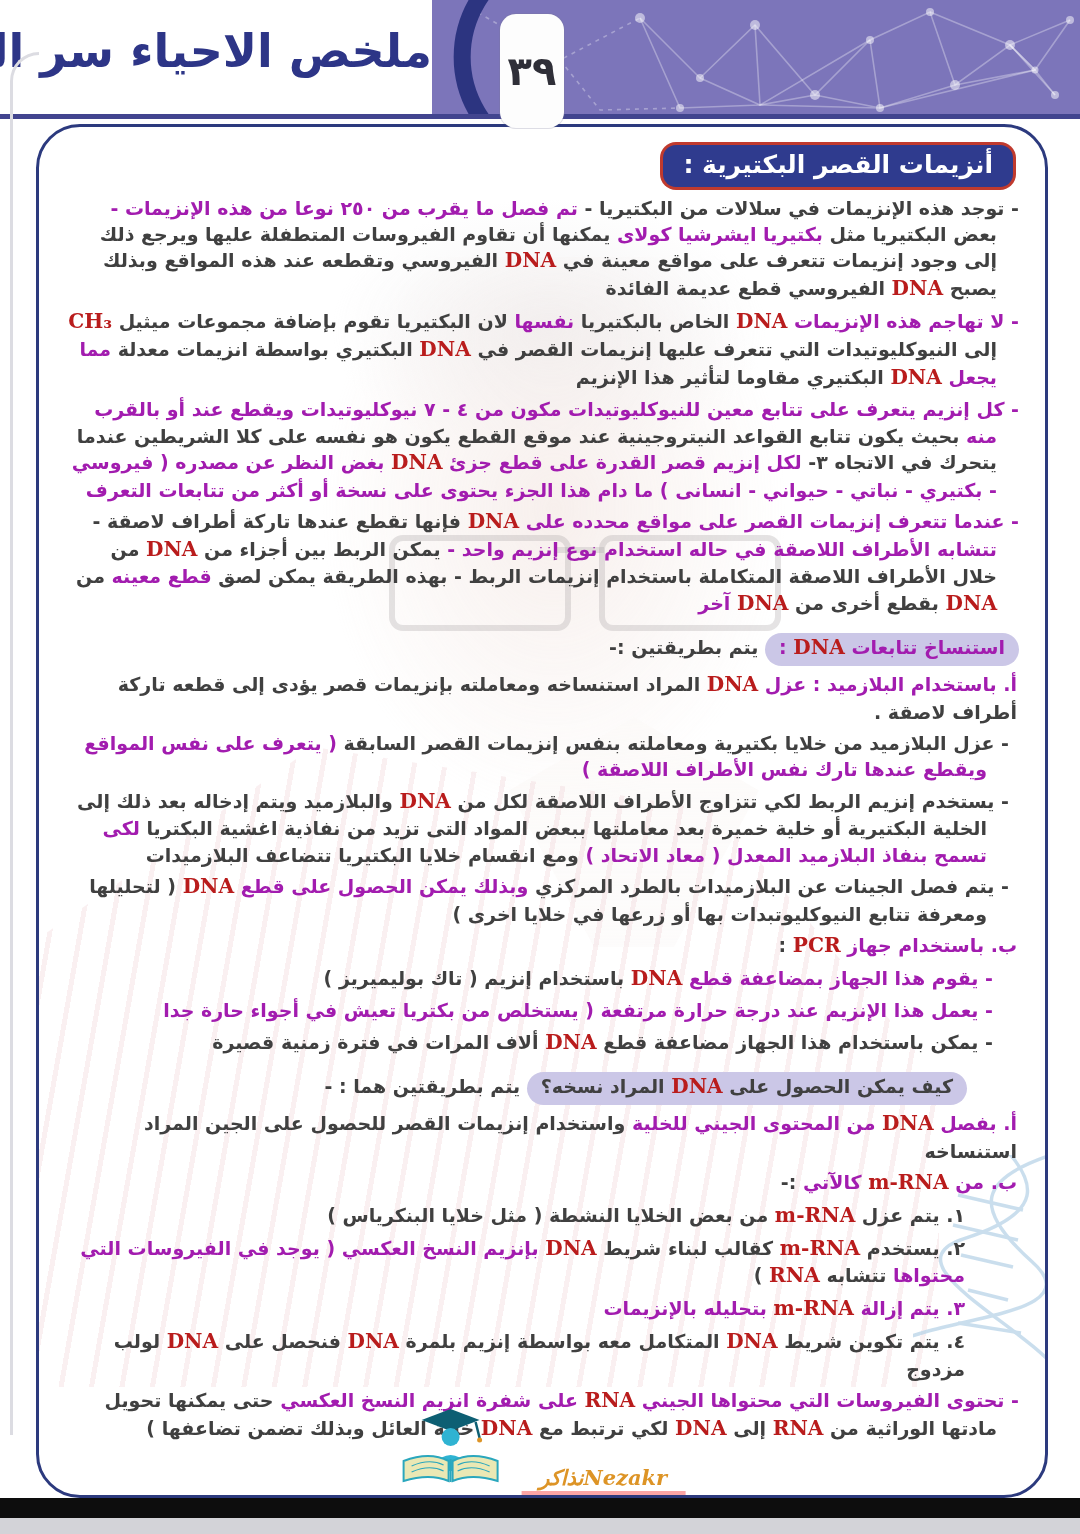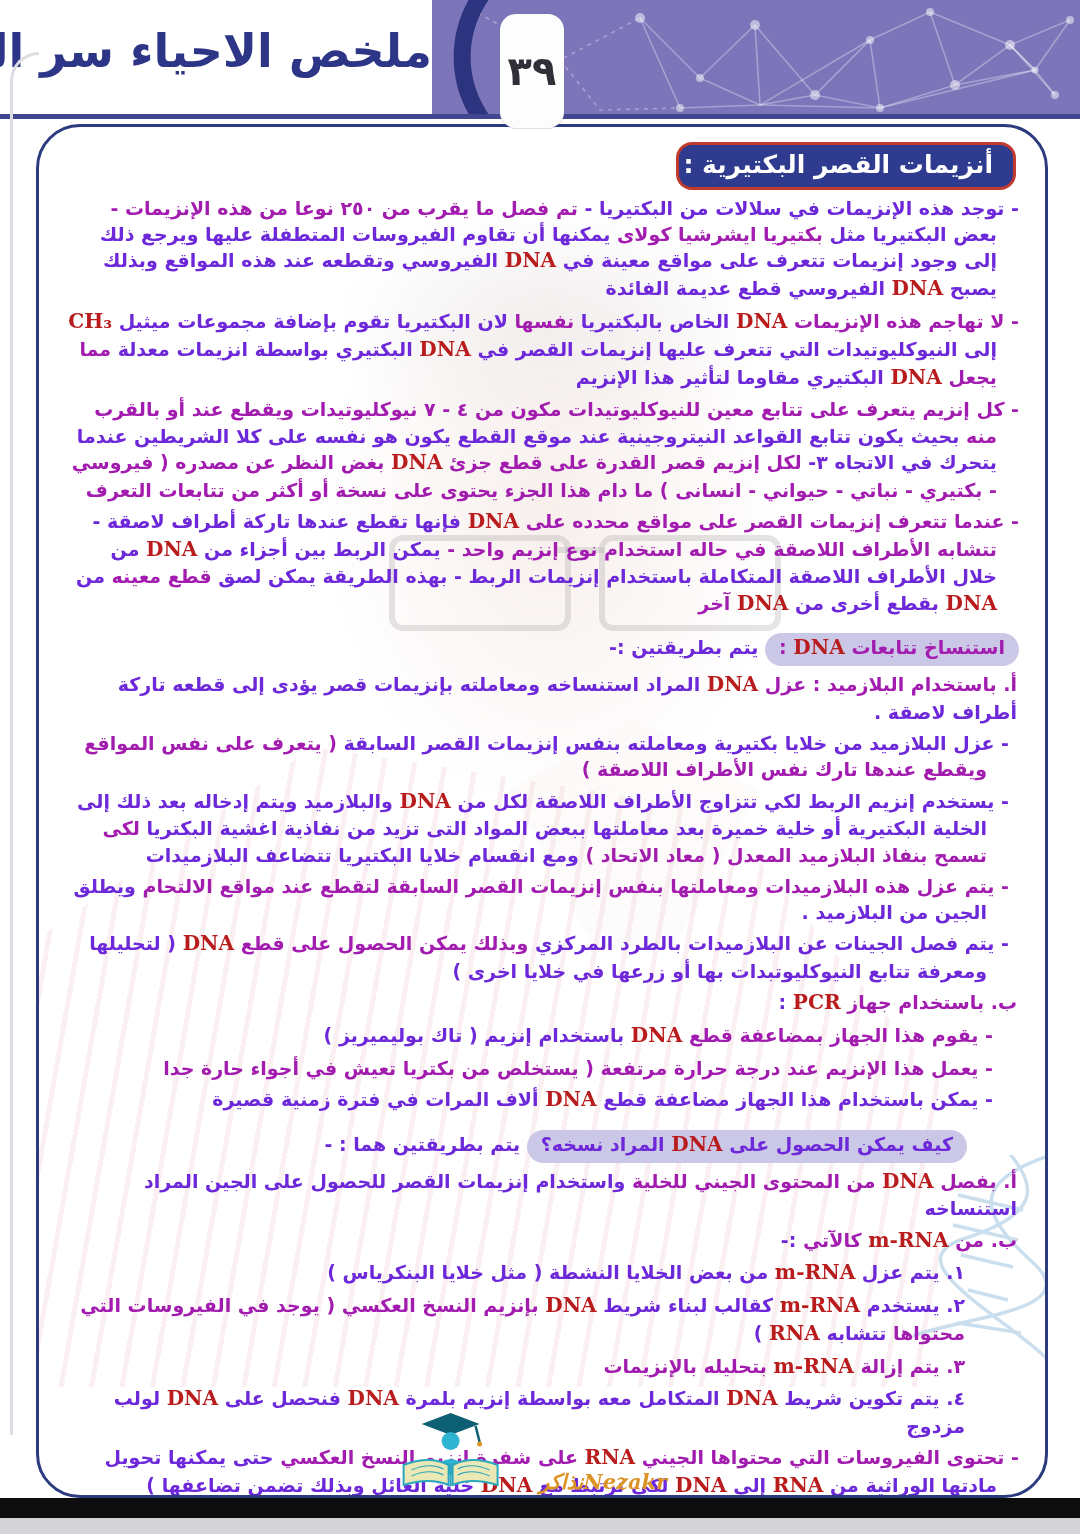--- a/index.html
+++ b/index.html
@@ -27,26 +27,26 @@
   }
   
   .content-box{
     position:absolute;left:36px;right:32px;top:124px;bottom:36px;
     border:3.5px solid #2c3a7e;border-radius:44px;
     padding:16px 26px 6px 26px;overflow:hidden;background:transparent;
   }
   .section-title-row{position:relative;z-index:2;direction:rtl;text-align:right;margin:2px 6px 8px 0;}
   .section-title-box{
     display:inline-block;background:#2f3b8e;color:#fff;font-weight:bold;font-size:25px;
-    padding:5px 20px 8px 4px;border-radius:13px;box-shadow:0 0 0 3px #c03a2e;direction:rtl;
+    padding:5px 20px 8px 20px;border-radius:13px;box-shadow:0 0 0 3px #c03a2e;direction:rtl;
   }
   
   .blocks{position:relative;z-index:2;direction:rtl;text-align:right;font-size:19px;line-height:1.38;}
   .blk{margin:5px 0;color:#22307d;}
-  .sb{color:#6d28d9;font-weight:bold;}
+  .sb{color:#404040;font-weight:bold;}
   .sr{color:#a21caf;font-weight:bold;}
   .sl{color:#b91c1c;font-family:"DejaVu Serif",serif;font-weight:600;font-size:1.06em;direction:ltr;unicode-bidi:embed;}
   .bullet{padding-right:22px;text-indent:-22px;}
   .indent1{margin-right:10px;}
   .indent2{margin-right:26px;text-align:right;}
   .numbered{margin-right:54px;}
   .lettered{margin-right:2px;}
   .spaced{margin-top:16px;}
   .qline{margin-right:52px;}
   .pill{
@@ -67,21 +67,21 @@
     clip-path:polygon(50% 0,100% 32%,66% 100%,34% 100%,0 32%);}
   .wm-shirt{position:absolute;left:-20px;top:620px;width:920px;height:640px;opacity:.55;
     background:repeating-linear-gradient(100deg,rgba(223,162,172,.55) 0 5px,rgba(255,255,255,0) 5px 30px);
     clip-path:polygon(0 32%,32% 0,50% 4%,76% 10%,100% 52%,100% 100%,0 100%);}
   
   .dna-helix{position:absolute;right:-18px;bottom:110px;z-index:0;opacity:.75;}
   
   .logo{position:absolute;left:50%;transform:translateX(-52%);bottom:-2px;z-index:3;text-align:center;width:320px;}
   .logo-text{
     color:#dd9426;font-weight:bold;font-style:italic;font-size:21px;direction:rtl;
-    border-bottom:2px solid #fca5a5;display:inline-block;padding:0 18px 1px 18px;line-height:1.1;
+    border-bottom:6px solid #fca5a5;display:inline-block;padding:0 18px 1px 18px;line-height:1.1;
   }
   .logo-text .lt{font-family:"DejaVu Serif",serif;}
   
   .bottom-black{position:absolute;left:0;top:1498px;width:1080px;height:20px;background:#0d0d0d;z-index:6;}
   .bottom-gray{position:absolute;left:0;top:1518px;width:1080px;height:16px;background:#d3d3d8;z-index:6;}
 </style>
 </head>
 <body>
 
 <div class="banner">
@@ -151,21 +151,20 @@
 
   <div class="blocks">
       <div class="blk bullet"><span class="sb">- توجد هذه الإنزيمات في سلالات من البكتيريا - </span><span class="sr">تم فصل ما يقرب من ٢٥٠ نوعا من هذه الإنزيمات - </span><span class="sb">بعض البكتيريا مثل </span><span class="sr">بكتيريا ايشرشيا كولاى </span><span class="sb">يمكنها أن تقاوم الفيروسات المتطفلة عليها ويرجع ذلك إلى وجود إنزيمات تتعرف على مواقع معينة في </span><span class="sl">DNA</span><span class="sb"> الفيروسي وتقطعه عند هذه المواقع وبذلك يصبح </span><span class="sl">DNA</span><span class="sb"> الفيروسي قطع عديمة الفائدة</span></div>
       <div class="blk bullet"><span class="sr">- لا تهاجم هذه الإنزيمات </span><span class="sl">DNA</span><span class="sb"> الخاص بالبكتيريا </span><span class="sr">نفسها </span><span class="sb">لان البكتيريا تقوم بإضافة مجموعات ميثيل </span><span class="sl">CH₃</span><span class="sb"> إلى النيوكليوتيدات التي تتعرف عليها إنزيمات القصر في </span><span class="sl">DNA</span><span class="sb"> البكتيري بواسطة انزيمات معدلة </span><span class="sr">مما يجعل </span><span class="sl">DNA</span><span class="sb"> البكتيري مقاوما لتأثير هذا الإنزيم</span></div>
       <div class="blk bullet"><span class="sr">- كل إنزيم يتعرف على تتابع معين للنيوكليوتيدات مكون من ٤ - ٧ نيوكليوتيدات ويقطع عند أو بالقرب منه </span><span class="sb">بحيث يكون تتابع القواعد النيتروجينية عند موقع القطع يكون هو نفسه على كلا الشريطين عندما يتحرك في الاتجاه ٣- </span><span class="sr">لكل إنزيم قصر القدرة على قطع جزئ </span><span class="sl">DNA</span><span class="sr"> بغض النظر عن مصدره ( فيروسي - بكتيري - نباتي - حيواني - انسانى )   ما دام هذا الجزء يحتوى على نسخة أو أكثر من تتابعات التعرف</span></div>
       <div class="blk bullet"><span class="sr">- عندما تتعرف إنزيمات القصر على مواقع محدده على </span><span class="sl">DNA</span><span class="sb"> فإنها تقطع عندها تاركة أطراف لاصقة - </span><span class="sr">تتشابه الأطراف اللاصقة في حاله استخدام نوع إنزيم واحد - </span><span class="sb">يمكن الربط بين أجزاء من </span><span class="sl">DNA</span><span class="sb"> من خلال الأطراف اللاصقة المتكاملة باستخدام إنزيمات الربط - بهذه الطريقة يمكن لصق </span><span class="sr">قطع معينه </span><span class="sb">من </span><span class="sl">DNA</span><span class="sb"> بقطع أخرى من </span><span class="sl">DNA</span><span class="sr"> آخر</span></div>
       <div class="blk pill-line spaced"><span class="pill"><span class="sr">استنساخ تتابعات </span><span class="sl">DNA</span><span class="sr"> :</span></span><span class="sb">  يتم بطريقتين :-</span></div>
       <div class="blk lettered"><span class="sr">أ. باستخدام البلازميد : عزل </span><span class="sl">DNA</span><span class="sb"> المراد استنساخه ومعاملته بإنزيمات قصر يؤدى إلى قطعه تاركة أطراف لاصقة .</span></div>
       <div class="blk bullet indent1"><span class="sb">- عزل البلازميد من خلايا بكتيرية ومعاملته بنفس إنزيمات القصر السابقة </span><span class="sr">( يتعرف على نفس المواقع ويقطع عندها تارك نفس الأطراف اللاصقة )</span></div>
       <div class="blk bullet indent1"><span class="sb">- يستخدم إنزيم الربط لكي تتزاوج الأطراف اللاصقة لكل من </span><span class="sl">DNA</span><span class="sb"> والبلازميد ويتم إدخاله بعد ذلك إلى الخلية البكتيرية أو خلية خميرة بعد معاملتها ببعض المواد التى تزيد من نفاذية اغشية البكتريا </span><span class="sr">لكى تسمح بنفاذ البلازميد المعدل ( معاد الاتحاد ) </span><span class="sb">ومع انقسام خلايا البكتيريا تتضاعف البلازميدات</span></div>
-      <div class="blk bullet indent1"><span class="sr">- يتم عزل هذه البلازميدات ومعاملتها بنفس إنزيمات القصر السابقة لتقطع عند مواقع الالتحام </span><span class="sb">ويطلق الجين من البلازميد .</span></div>
       <div class="blk bullet indent1"><span class="sb">- يتم فصل الجينات عن البلازميدات بالطرد المركزي </span><span class="sr">وبذلك يمكن الحصول على قطع </span><span class="sl">DNA</span><span class="sb"> ( لتحليلها ومعرفة تتابع النيوكليوتبدات بها أو زرعها في خلايا اخرى )</span></div>
       <div class="blk lettered"><span class="sr">ب. باستخدام جهاز </span><span class="sl">PCR</span><span class="sb"> :</span></div>
       <div class="blk bullet indent2"><span class="sr">- يقوم هذا الجهاز بمضاعفة قطع </span><span class="sl">DNA</span><span class="sb"> باستخدام إنزيم ( تاك بوليميريز )</span></div>
       <div class="blk bullet indent2"><span class="sr">- يعمل هذا الإنزيم عند درجة حرارة مرتفعة ( يستخلص من بكتريا تعيش في أجواء حارة جدا</span></div>
       <div class="blk bullet indent2"><span class="sb">- يمكن باستخدام هذا الجهاز مضاعفة قطع </span><span class="sl">DNA</span><span class="sb"> ألاف المرات في فترة زمنية قصيرة</span></div>
       <div class="blk pill-line qline spaced"><span class="pill"><span class="sb">كيف يمكن الحصول على </span><span class="sl">DNA</span><span class="sb"> المراد نسخه؟</span></span><span class="sb">  يتم بطريقتين هما : -</span></div>
       <div class="blk lettered"><span class="sr">أ. بفصل </span><span class="sl">DNA</span><span class="sr"> من المحتوى الجيني للخلية </span><span class="sb">واستخدام إنزيمات القصر للحصول على الجين المراد استنساخه</span></div>
       <div class="blk lettered"><span class="sr">ب. من </span><span class="sl">m-RNA</span><span class="sr"> كالآتي </span><span class="sb">:-</span></div>
       <div class="blk numbered"><span class="sb">١. يتم عزل </span><span class="sl">m-RNA</span><span class="sb"> من بعض الخلايا النشطة ( مثل خلايا البنكرياس )</span></div>
       <div class="blk numbered"><span class="sb">٢. يستخدم </span><span class="sl">m-RNA</span><span class="sb"> كقالب لبناء شريط </span><span class="sl">DNA</span><span class="sr"> بإنزيم النسخ العكسي ( يوجد في الفيروسات التي محتواها </span><span class="sb">تتشابه </span><span class="sl">RNA</span><span class="sb"> )</span></div>

